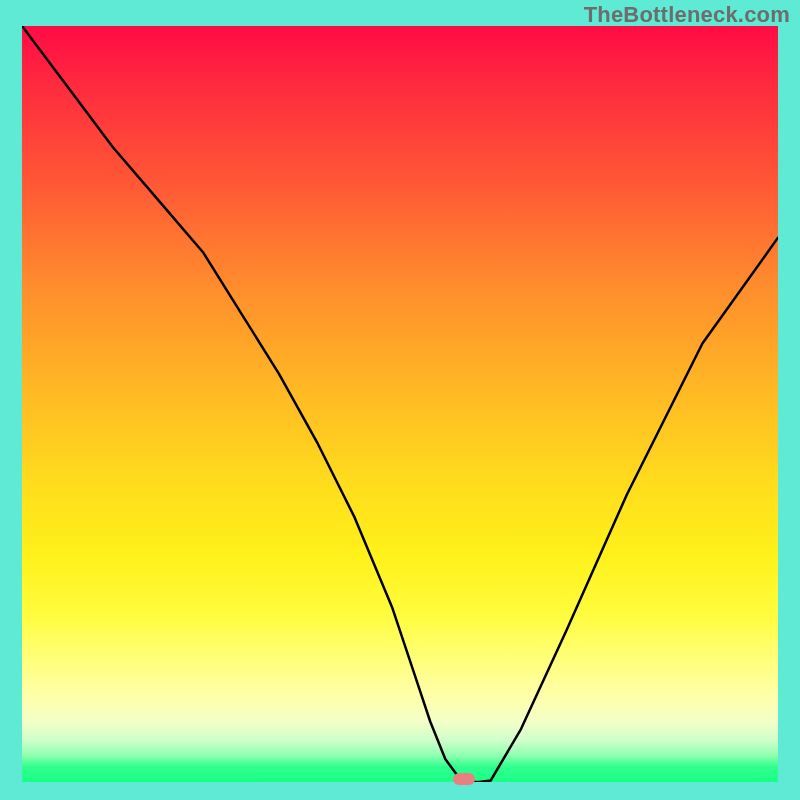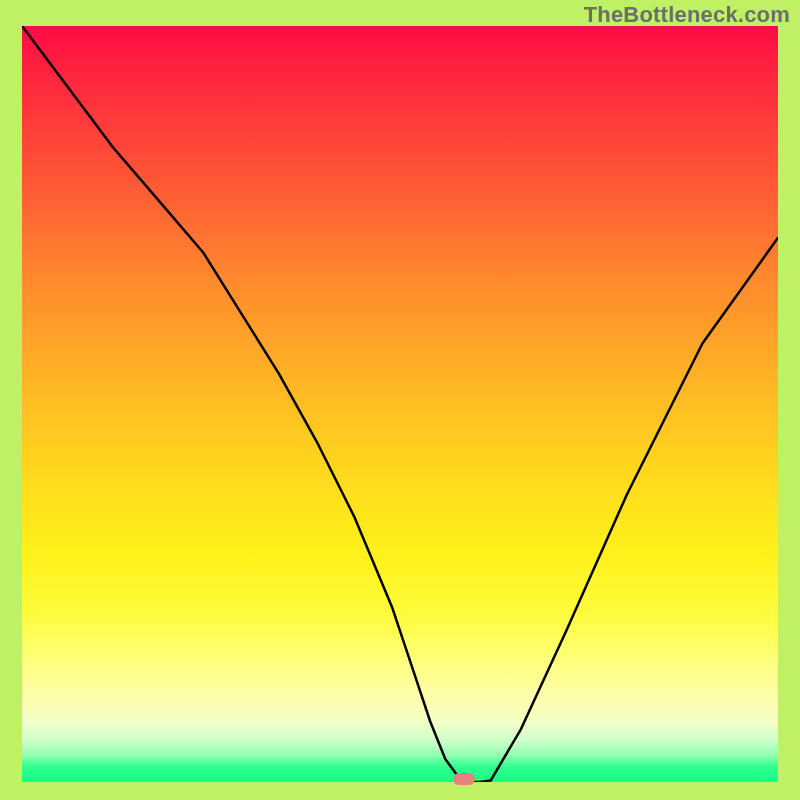--- a/index.html
+++ b/index.html
@@ -1,21 +1,21 @@
 <!DOCTYPE html>
 <html><head>
 <meta charset="utf-8">
 <style>
   * { margin: 0; padding: 0; box-sizing: border-box; }
   html, body { width: 800px; height: 800px; overflow: hidden; background: #000; }
   .frame {
     position: relative;
     width: 800px;
     height: 800px;
-    background: #bef264;
+    background: #5eead4;
     padding-left: 30px;
   }
   .watermark {
     position: absolute;
     top: 2px;
     right: 10px;
     font-family: Arial, Helvetica, sans-serif;
     font-size: 22px;
     font-weight: bold;
     color: #6d6d6d;

